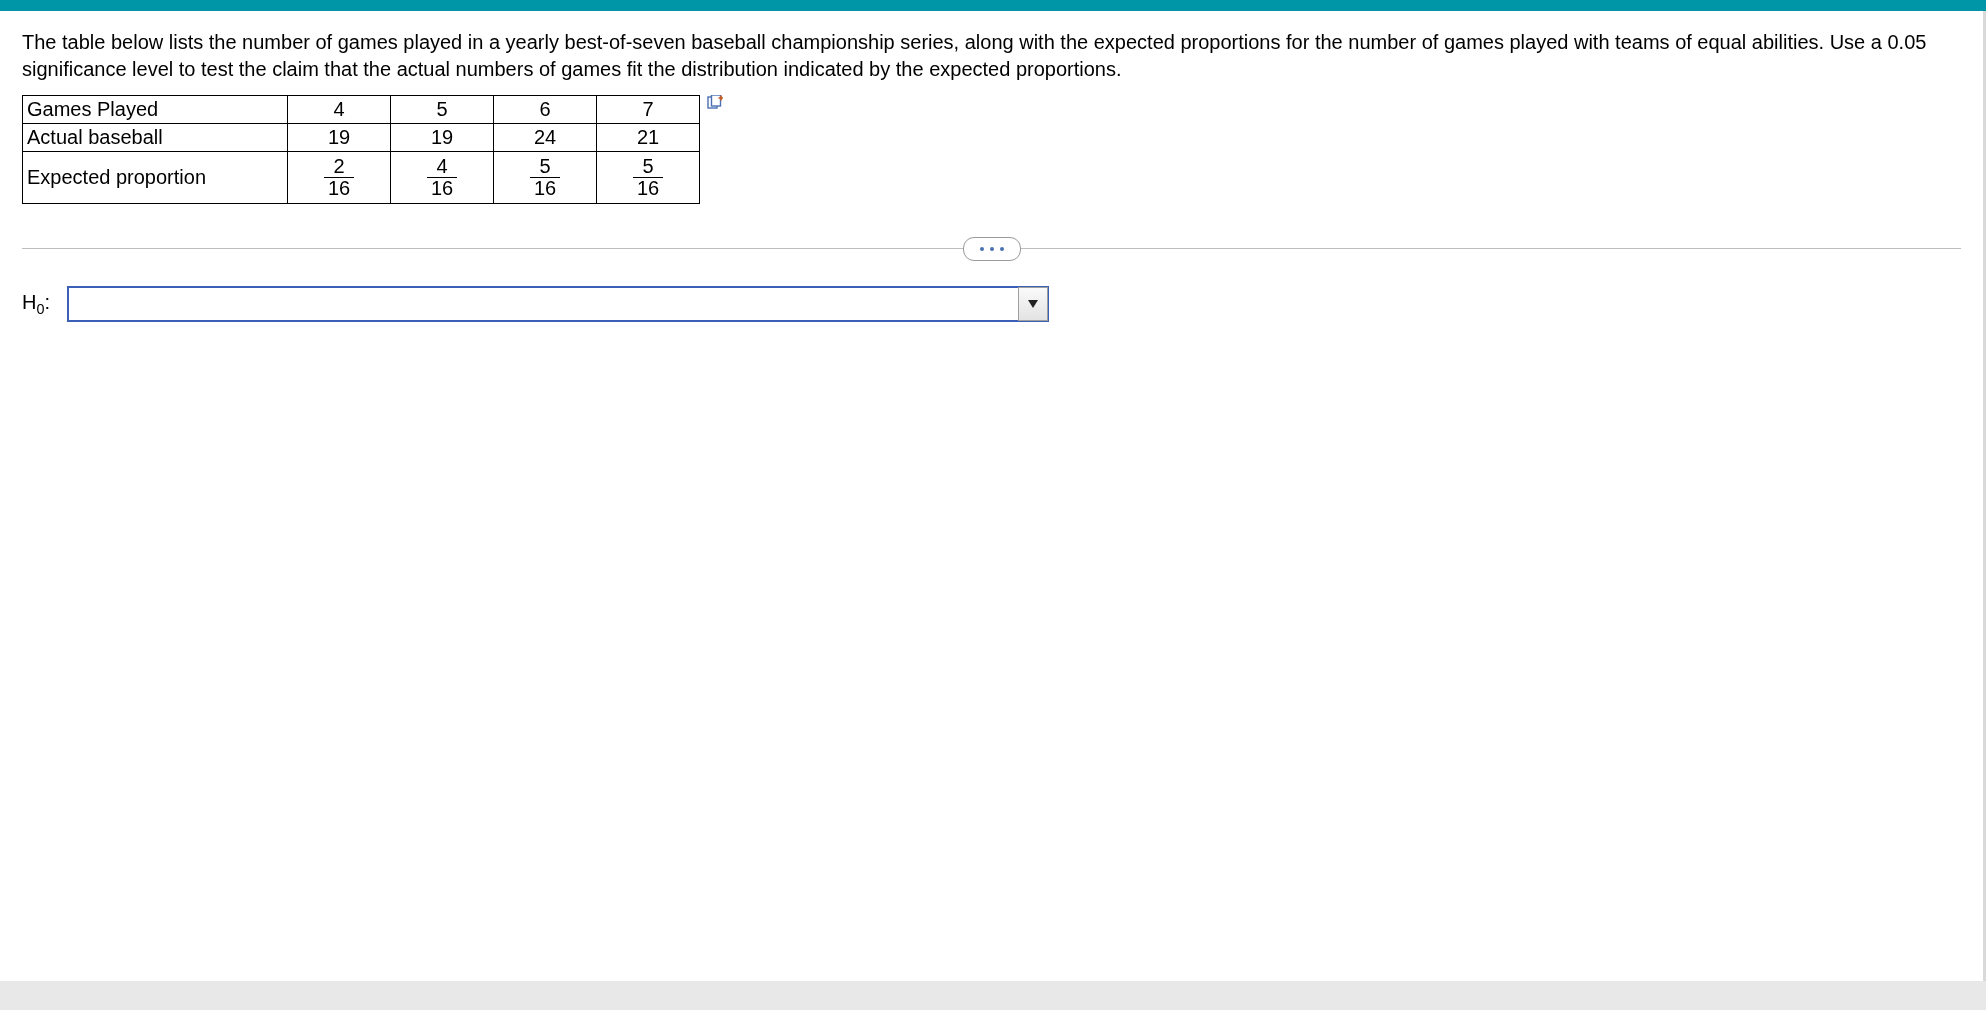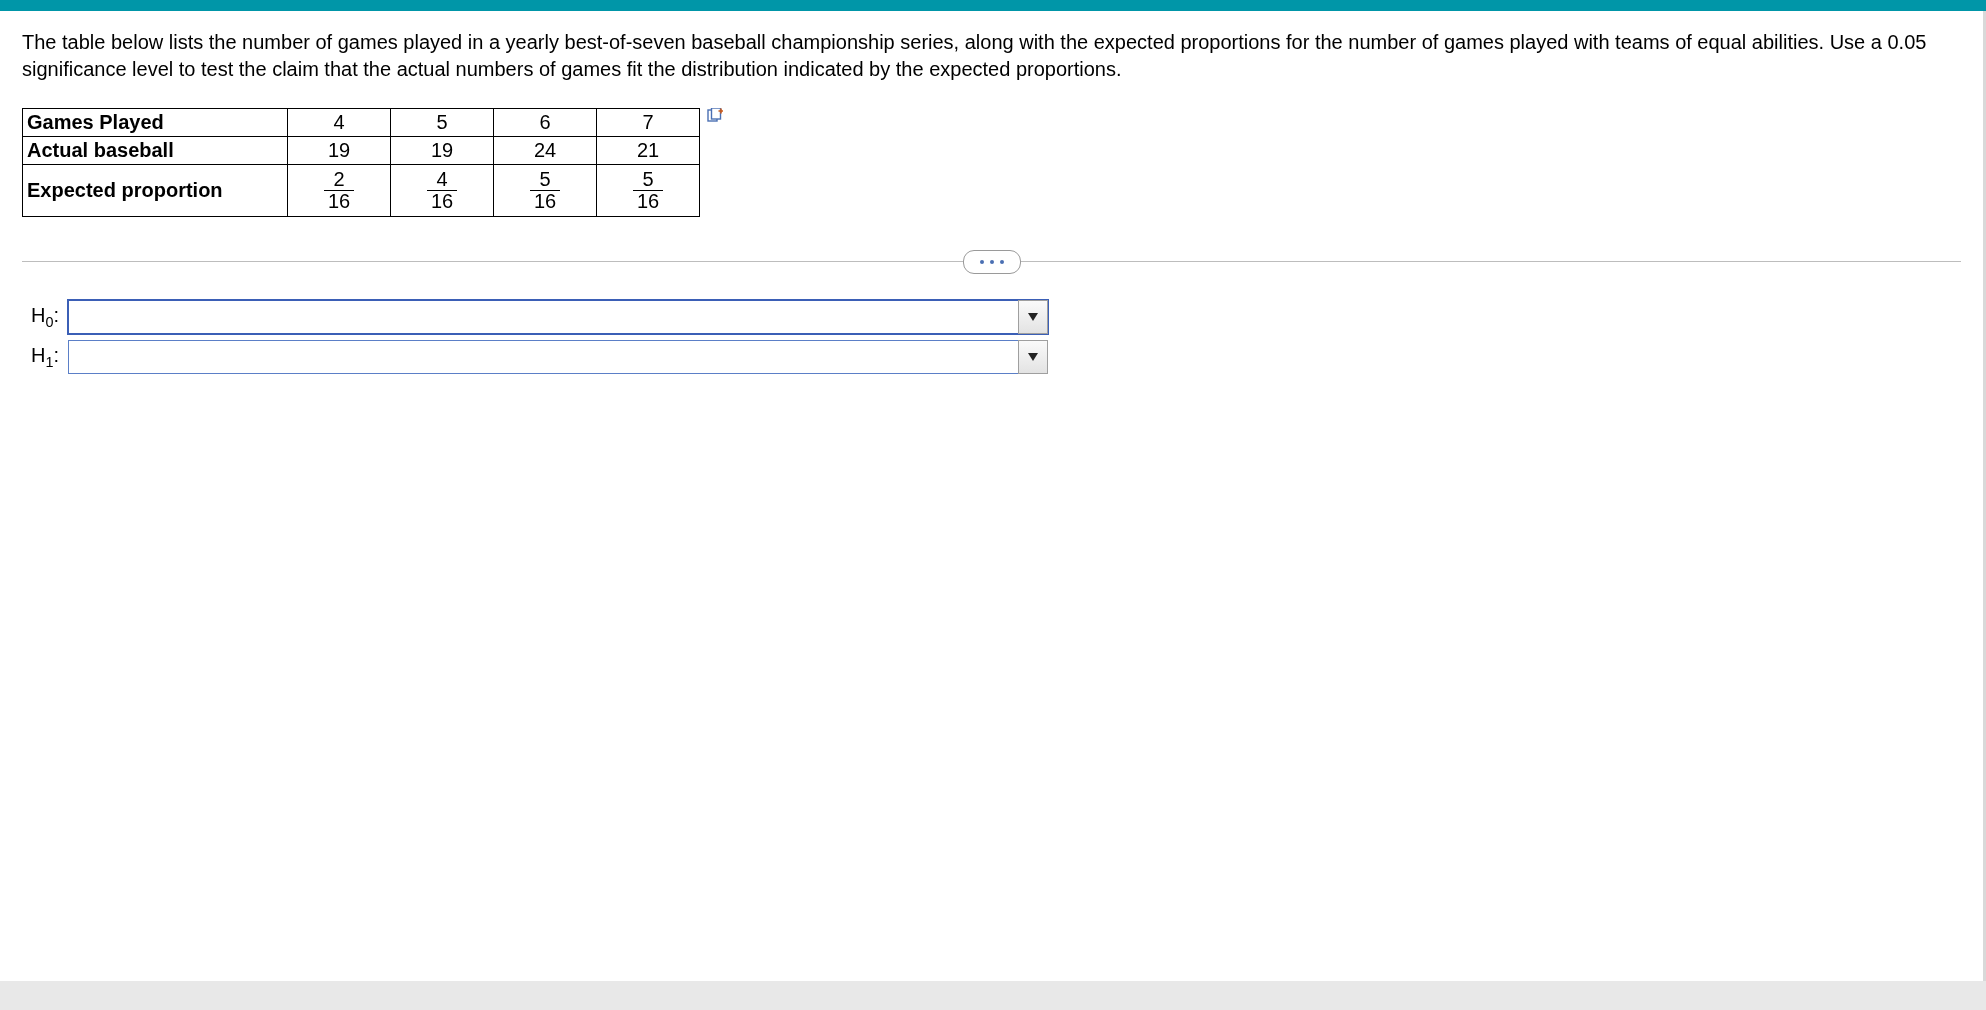--- a/index.html
+++ b/index.html
@@ -19,35 +19,35 @@
     padding: 18px 22px 40px 22px;
     min-height: 970px;
     border-right: 3px solid #d9d9d9;
     box-sizing: border-box;
     position: relative;
   }
   .problem-text {
     font-size: 20px;
     line-height: 1.35;
     color: #000;
-    margin-bottom: 23px;
+    margin-bottom: 10px;
   }
   table.data {
     border-collapse: collapse;
     font-size: 20px;
     margin-top: 2px;
   }
   table.data td, table.data th {
     border: 1.5px solid #000;
     text-align: center;
     padding: 2px 8px;
     font-weight: normal;
   }
   table.data th.rowhead {
-    font-weight: bold;
+    font-weight: normal;
     text-align: left;
     padding-left: 4px;
     padding-right: 12px;
     min-width: 248px;
   }
   table.data td.val {
     min-width: 86px;
   }
   .frac {
     display: inline-block;
@@ -94,21 +94,20 @@
     margin: 0 3px;
   }
   .subprompt {
     font-size: 20px;
     margin-bottom: 22px;
   }
   .hyp-row {
     display: flex;
     align-items: center;
     margin-bottom: 6px;
-    text-align: center;
   }
   .hyp-label {
     font-size: 20px;
     width: 46px;
     white-space: nowrap;
   }
   .hyp-label sub { font-size: 0.72em; }
   .select-wrap {
     position: relative;
     width: 980px;
@@ -224,27 +223,14 @@
     <div class="select-wrap focused">
       <div class="select-box"></div>
       <div class="select-arrow">
         <svg width="12" height="10" viewBox="0 0 12 10">
             <polygon points="1,1 11,1 6,9" fill="#222"></polygon>
           </svg>
       </div>
     </div>
   </div>
 
-  <div class="hyp-row">
-    <span class="hyp-label">
-      <span>H</span><sub>1</sub><span>:</span>
-    </span>
-    <div class="select-wrap">
-      <div class="select-box" style="border-color:#5b7fc7;"></div>
-      <div class="select-arrow">
-        <svg width="12" height="10" viewBox="0 0 12 10">
-            <polygon points="1,1 11,1 6,9" fill="#222"></polygon>
-          </svg>
-      </div>
-    </div>
-  </div>
 
 </div>
 
 </body></html>

